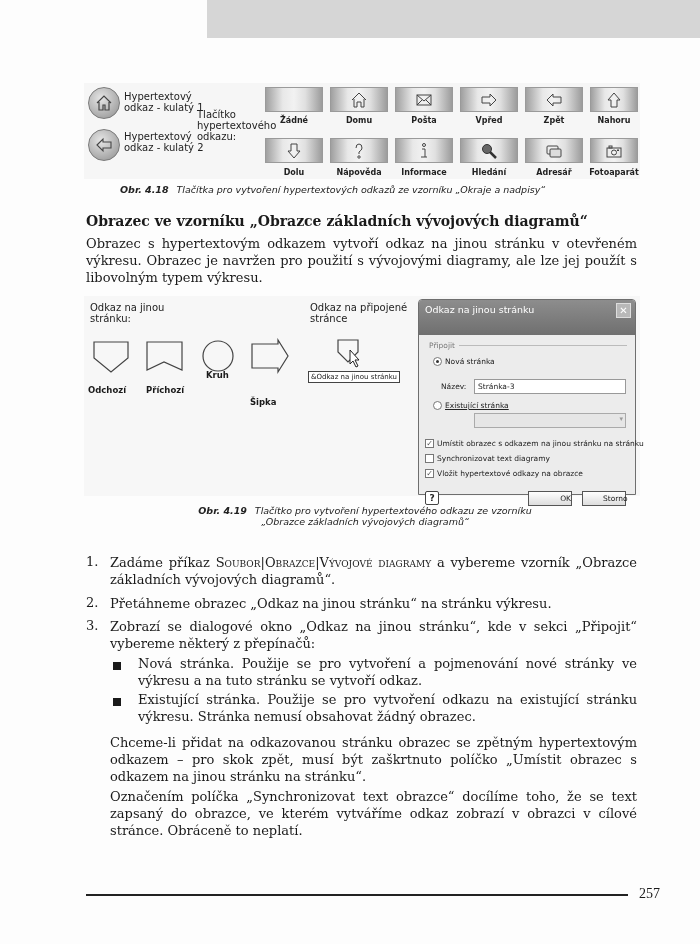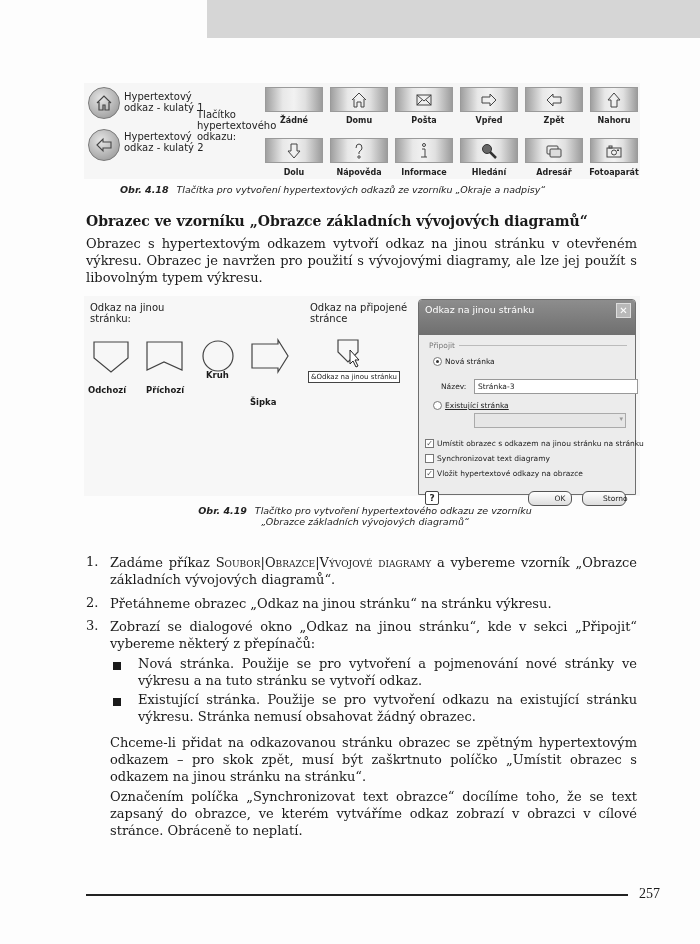--- a/index.html
+++ b/index.html
@@ -39,25 +39,25 @@
 
   .dialog { position: absolute; left: 334px; top: 3px; width: 218px; height: 196px; background: #ececec; border: 1px solid #6e6e6e; border-radius: 4px 4px 0 0; }
   .dlg-title { height: 35px; background: linear-gradient(#8d8d8d, #6f6f6f); border-radius: 3px 3px 0 0; color: #fff; font-family: "DejaVu Sans","Liberation Sans",sans-serif; font-size: 9.5px; padding: 4px 6px; position: relative; }
   .dlg-close { position: absolute; right: 4px; top: 3px; width: 15px; height: 15px; background: #b8b8b8; border: 1px solid #ddd; color: #fff; font-size: 10px; line-height: 13px; text-align: center; }
   .dlg-body { position: relative; font-family: "DejaVu Sans","Liberation Sans",sans-serif; font-size: 7.5px; color: #222; }
   .dlg-group { position: absolute; left: 10px; top: 6px; color: #777; }
   .dlg-sep { position: absolute; left: 40px; top: 10px; width: 168px; height: 1px; background: #bbb; }
   .radio { position: absolute; width: 9px; height: 9px; border: 1px solid #777; border-radius: 50%; background: #fff; }
   .radio.on::after { content: ""; position: absolute; left: 2px; top: 2px; width: 3px; height: 3px; border-radius: 50%; background: #333; }
   .dlg-row { position: absolute; white-space: nowrap; }
-  .txt-input { position: absolute; left: 55px; top: 44px; width: 164px; height: 15px; background: #fff; border: 1px solid #999; padding: 2px 3px; font-size: 7.5px; }
+  .txt-input { position: absolute; left: 55px; top: 44px; width: 152px; height: 15px; background: #fff; border: 1px solid #999; padding: 2px 3px; font-size: 7.5px; }
   .dd { position: absolute; left: 55px; top: 78px; width: 152px; height: 15px; background: #e6e6e6; border: 1px solid #aaa; }
   .dd-arrow { position: absolute; right: 2px; top: 1px; font-size: 7px; color: #999; }
   .chk { position: absolute; width: 9px; height: 9px; border: 1px solid #777; background: #fff; font-size: 8px; line-height: 8px; text-align: center; color: #555; }
-  .dlg-btn { position: absolute; height: 15px; border: 1px solid #555; border-radius: 6px; background: linear-gradient(#fff, #ddd); font-size: 7.5px; text-align: center; line-height: 13px; padding-left: 20px; }
+  .dlg-btn { position: absolute; height: 15px; border: 1px solid #555; border-radius: 0; background: linear-gradient(#fff, #ddd); font-size: 7.5px; text-align: right; line-height: 13px; padding-left: 20px; }
   .help-btn { position: absolute; left: 6px; top: 156px; width: 14px; height: 14px; border: 1px solid #444; border-radius: 2px; background: #fff; font-size: 9px; text-align: center; line-height: 12px; font-weight: bold; }
 
   
   .li-num { position: absolute; left: 86px; font-size: 13px; }
   .li-text { position: absolute; left: 110px; width: 527px; font-size: 13px; line-height: 17px; text-align: justify; }
   .sc { font-variant: small-caps; }
   .bullet { position: absolute; left: 113px; width: 8px; height: 8px; background: #1a1a1a; }
   .bl-text { position: absolute; left: 138px; width: 499px; font-size: 13px; line-height: 17px; text-align: justify; }
 
   .footer-rule { position: absolute; left: 86px; top: 894px; width: 542px; height: 1.5px; background: #222; }

